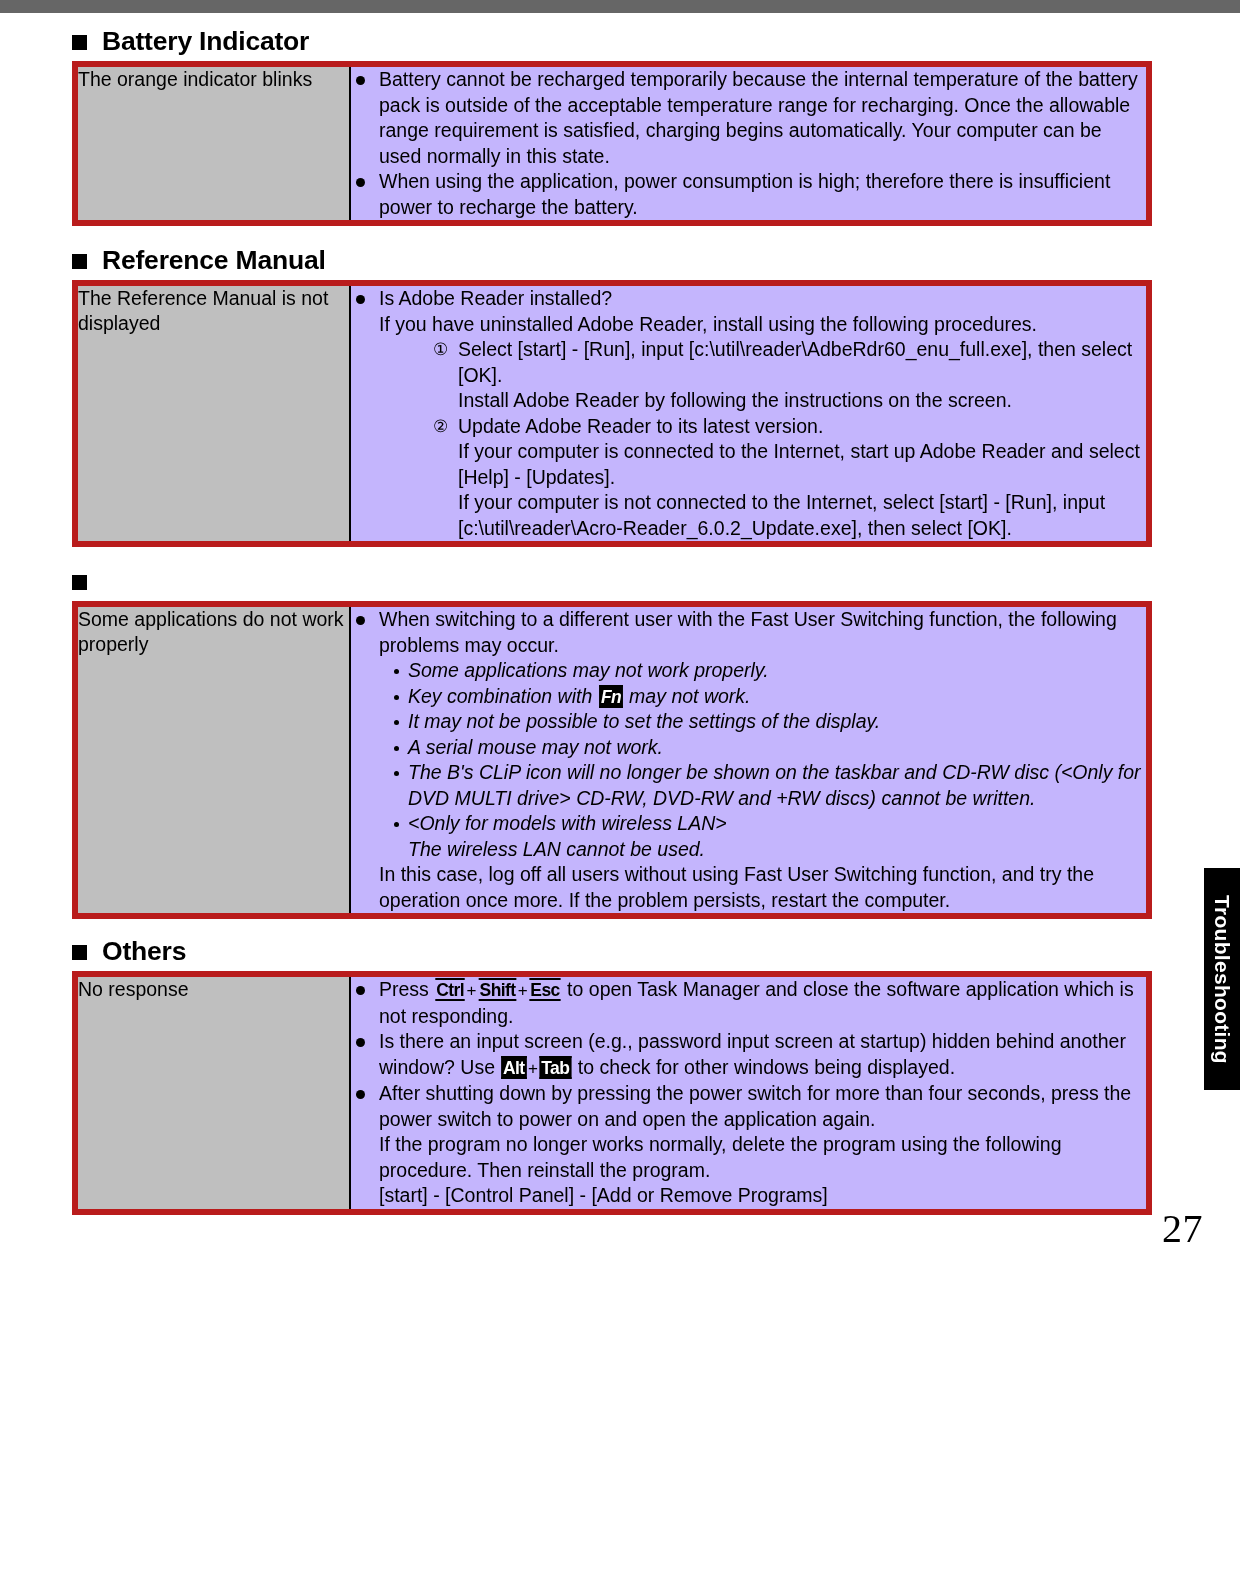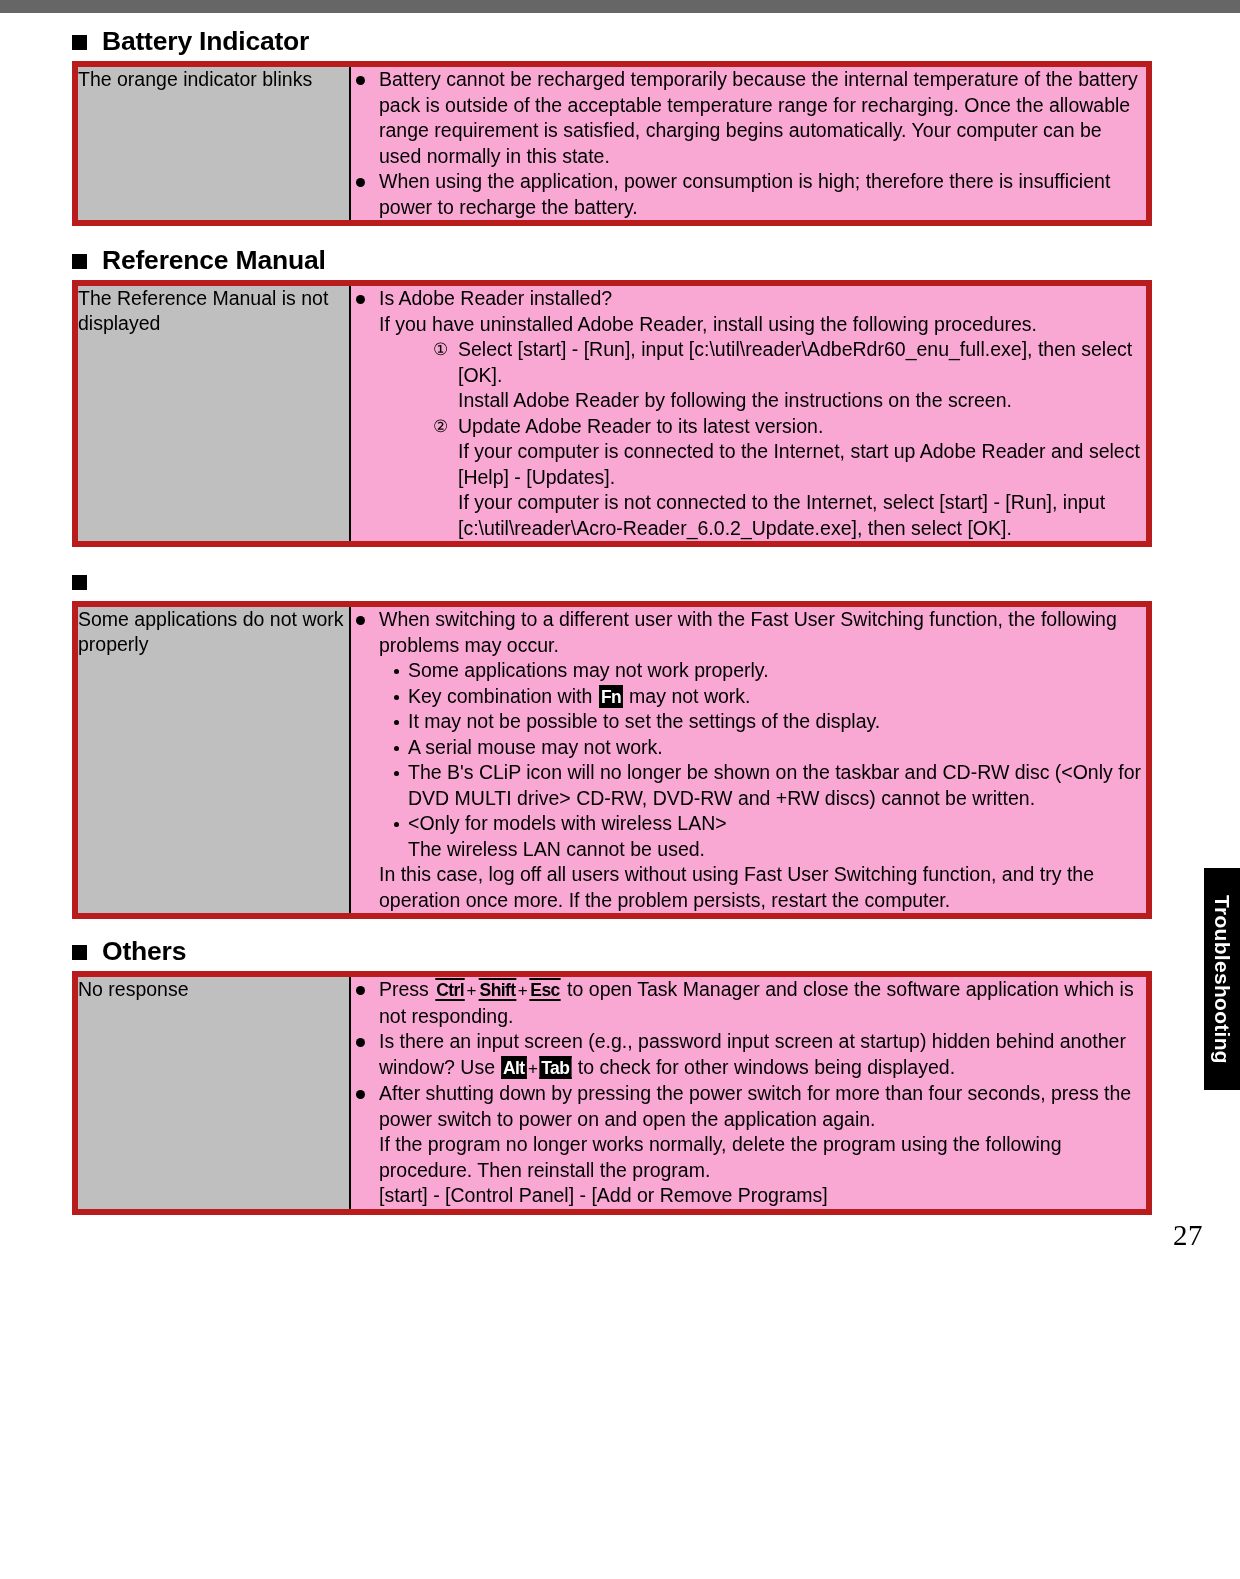--- a/index.html
+++ b/index.html
@@ -76,21 +76,21 @@
     padding: 0;
   }
   td.sym {
     width: 275px;
     background: #bfbfbf;
     padding: 9px 6px 10px 9px;
     font-size: 19.5px;
     line-height: 25px;
   }
   td.sol {
-    background: #f9a8d4;
+    background: #c4b5fd;
     padding: 9px 10px 10px 12px;
     font-size: 19.5px;
     line-height: 25.5px;
   }
 
   
   ul.lv1 {
     list-style: none;
     margin: 0;
     padding: 0;
@@ -109,20 +109,21 @@
     height: 9px;
     border-radius: 50%;
     background: #000;
   }
 
   
   ul.lv2 {
     list-style: none;
     margin: 0;
     padding: 0 0 0 12px;
+    font-style: italic;
   }
   ul.lv2 > li {
     position: relative;
     padding-left: 17px;
   }
   ul.lv2 > li::before {
     content: "";
     position: absolute;
     left: 3px;
     top: 11px;
@@ -191,21 +192,21 @@
     font-weight: bold;
     letter-spacing: 0.3px;
     white-space: nowrap;
   }
 
   
   .page-number {
     position: absolute;
     right: 37px;
     bottom: 17px;
-    font-size: 29px;
+    font-size: 40px;
     font-family: "Liberation Serif", serif;
     letter-spacing: 0.5px;
   }
 
   .gap-sm { height: 14px; }
   .gap-md { height: 12px; }
 </style>
 </head>
 <body>
 

